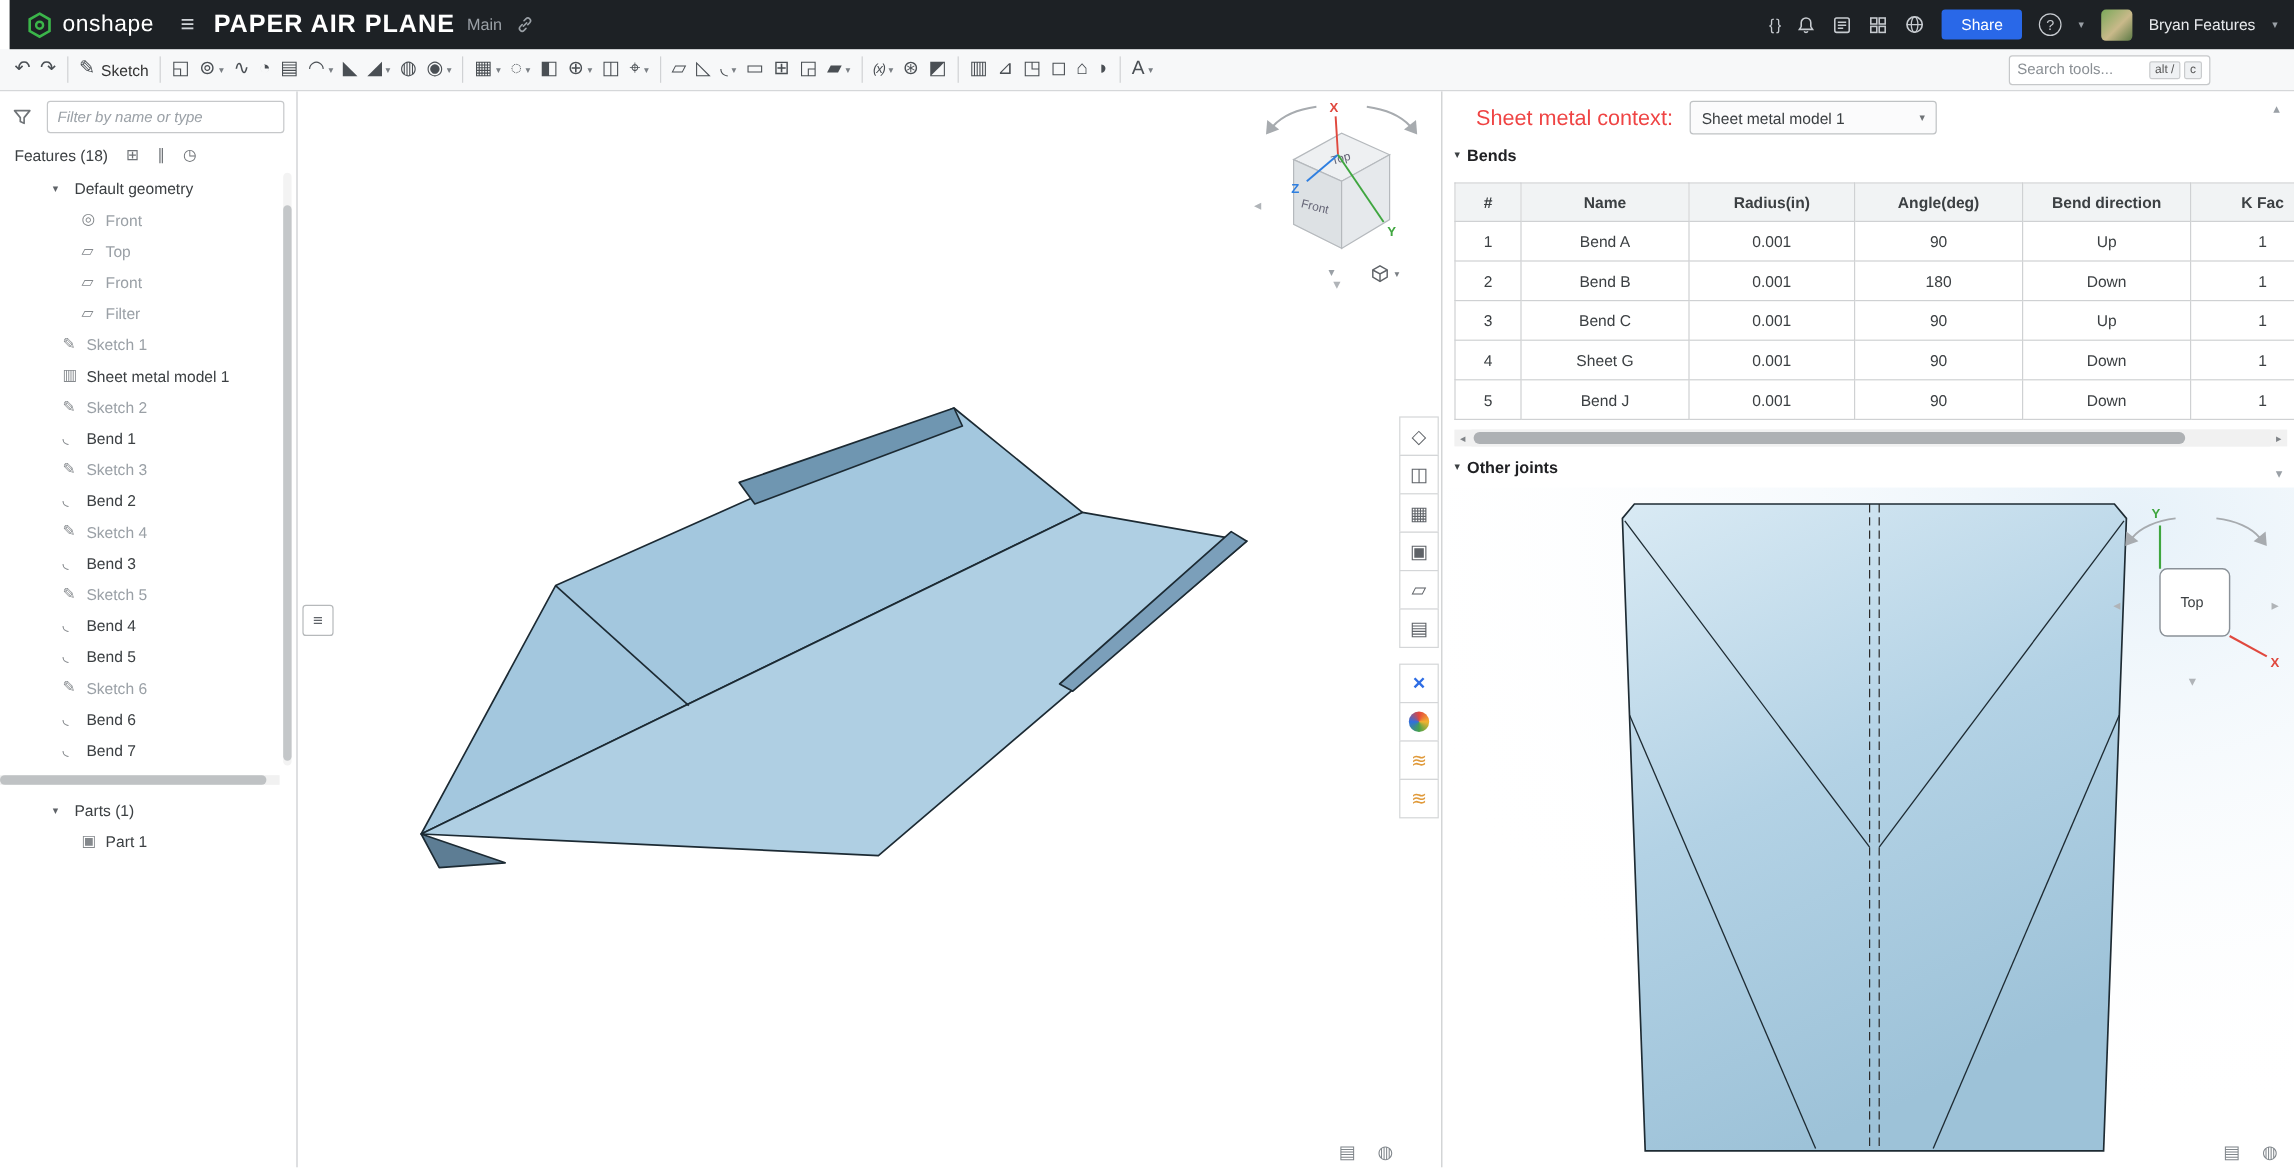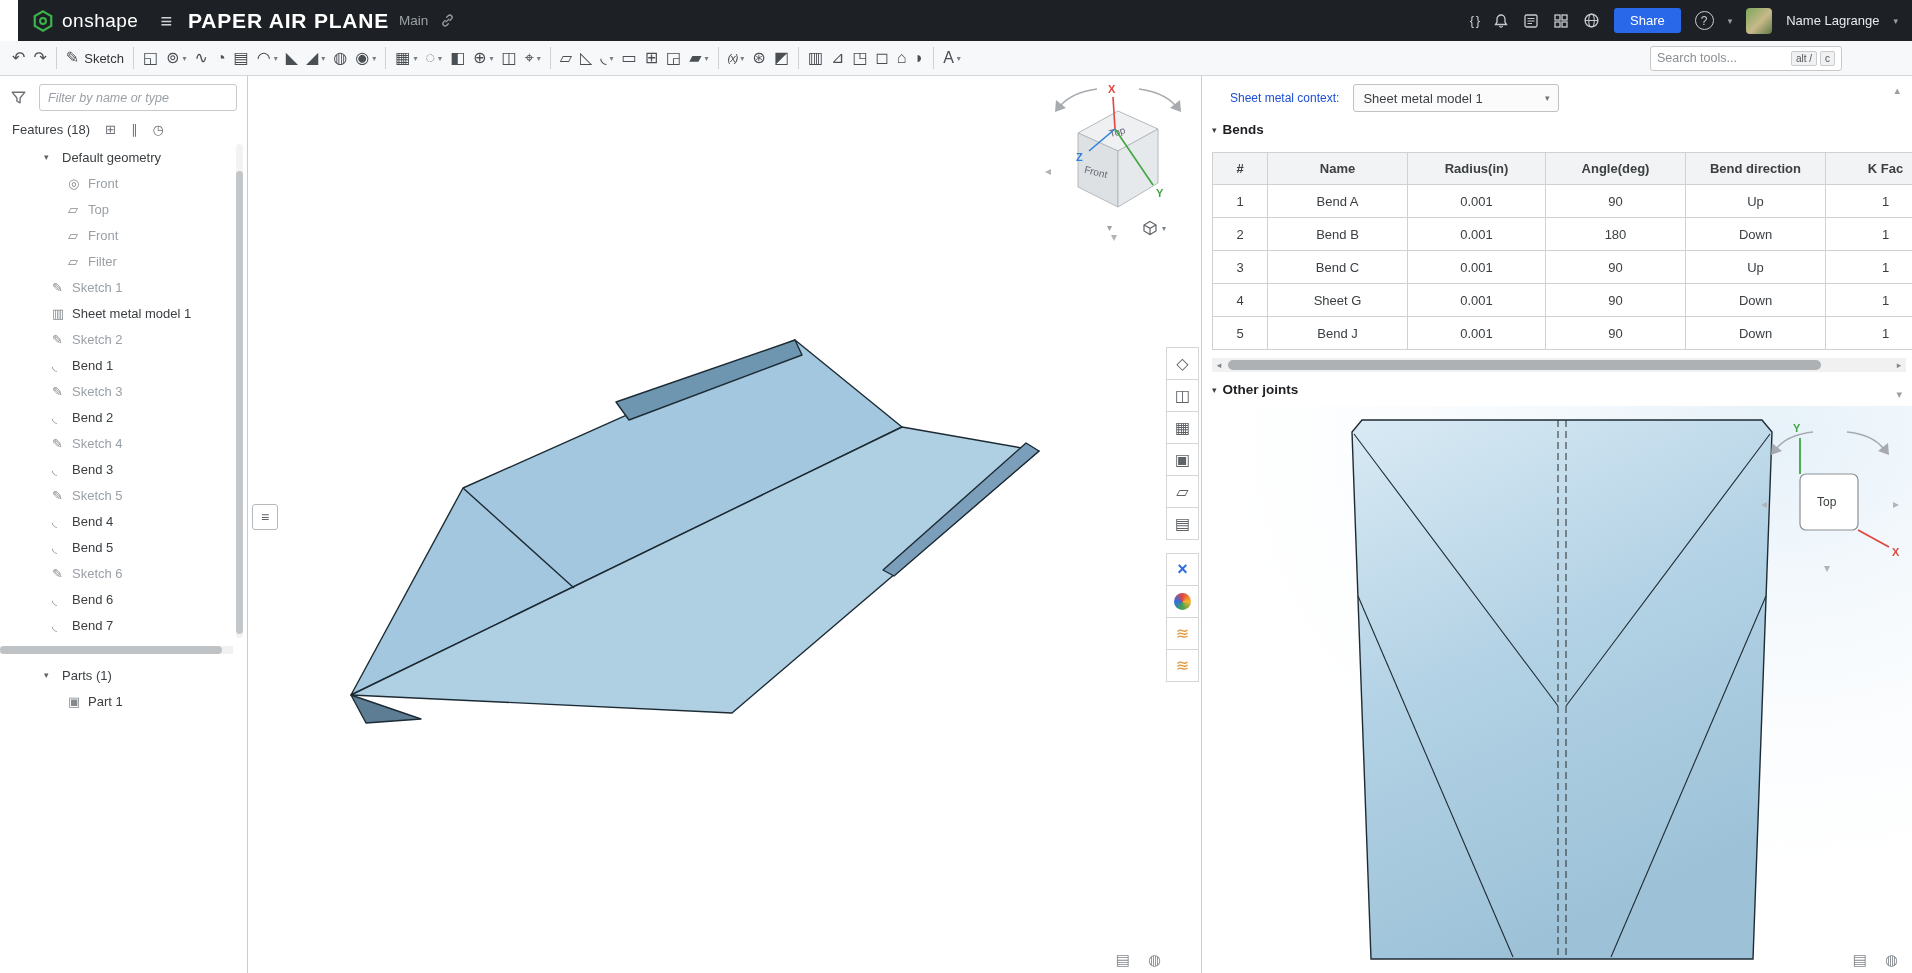--- a/index.html
+++ b/index.html
@@ -1,20 +1,20 @@
 <!DOCTYPE html>
 <html><head>
 <meta charset="utf-8">
 <style>
   *{box-sizing:border-box;margin:0;padding:0;}
   html,body{width:1912px;height:973px;}
   body{font-family:"Liberation Sans","DejaVu Sans",sans-serif;font-size:13px;color:#333;background:#fff;overflow:hidden;position:relative;}
 
   
-  #topbar{position:absolute;top:0;left:18px;right:0;height:41px;background:#1d2125;display:flex;align-items:center;padding:0 14px;color:#e8eaed;z-index:30;}
+  #topbar{position:absolute;top:0;left:8px;right:0;height:41px;background:#1d2125;display:flex;align-items:center;padding:0 14px;color:#e8eaed;z-index:30;}
   .logo-wrap{display:flex;align-items:center;gap:8px;cursor:pointer;}
   .brand{font-size:19px;color:#fff;letter-spacing:.5px;}
   .hamburger{margin-left:22px;font-size:20px;color:#cfd3d7;cursor:pointer;line-height:1;}
   .doc-title{margin-left:16px;font-weight:bold;font-size:21px;letter-spacing:.8px;color:#fff;}
   .workspace{margin-left:10px;color:#9aa0a6;font-size:13.5px;cursor:pointer;}
   .link-icon{margin-left:12px;cursor:pointer;}
   .topbar-right{margin-left:auto;display:flex;align-items:center;gap:14px;}
   .tb-icon{color:#c7cbd0;font-size:13px;cursor:pointer;letter-spacing:-1px;}
   .share-btn{background:#2968e8;color:#fff;border:none;border-radius:3px;font-size:13px;padding:5px 16px;font-family:inherit;cursor:pointer;}
   .help-circle{width:19px;height:19px;border:1.5px solid #c7cbd0;border-radius:50%;color:#c7cbd0;display:inline-flex;align-items:center;justify-content:center;font-size:12px;cursor:pointer;}
@@ -25,21 +25,21 @@
   
   #toolbar{position:absolute;top:41px;left:0;right:0;height:35px;background:#f7f8f9;border-bottom:1px solid #d5d7d9;display:flex;align-items:center;padding:0 8px;z-index:25;}
   #toolbar-icons{display:flex;align-items:center;height:100%;}
   .tb-btn{display:flex;align-items:center;padding:0 4px;height:28px;border-radius:3px;cursor:pointer;color:#4a4f54;}
   .tb-glyph{font-size:16px;line-height:1;}
   .tb-glyph.small{font-size:11px;font-style:italic;letter-spacing:-1px;}
   .tb-label{font-size:13px;margin-left:5px;color:#333;}
   .tb-caret{font-size:8px;color:#7a7f84;margin-left:3px;}
   .tb-divider{width:1px;height:22px;background:#d0d2d4;margin:0 5px;}
   .toolbar-spacer{flex:1;}
-  .search-box{display:flex;align-items:center;gap:3px;background:#fff;border:1px solid #c6c8ca;border-radius:3px;height:25px;padding:0 6px;margin-right:62px;width:192px;}
+  .search-box{display:flex;align-items:center;gap:3px;background:#fff;border:1px solid #c6c8ca;border-radius:3px;height:25px;padding:0 6px;margin-right:62px;width:168px;}
   .search-input{border:none;outline:none;flex:1;min-width:0;font-size:12.5px;font-family:inherit;color:#555;background:transparent;}
   .search-input::placeholder{color:#8a8f94;}
   kbd{background:#eff1f3;border:1px solid #c9cbcd;border-radius:2px;font-size:10px;padding:1px 4px;color:#555;font-family:inherit;white-space:nowrap;}
 
   
   #left-panel{position:absolute;top:76px;left:0;bottom:0;width:248px;background:#fff;border-right:1px solid #c9cbcd;z-index:20;}
   .filter-row{display:flex;align-items:center;padding:8px 10px 4px 10px;gap:12px;}
   .filter-input{flex:1;height:27px;border:1px solid #c6c8ca;border-radius:3px;padding:0 8px;font-size:12.5px;color:#555;outline:none;font-family:inherit;}
   .filter-input::placeholder{color:#9aa0a6;font-style:italic;}
   .features-header{display:flex;align-items:center;height:28px;padding:0 12px;}
@@ -72,21 +72,21 @@
   
   #side-strip{position:absolute;left:1166px;top:348px;width:34px;z-index:22;}
   .strip-btn{width:33px;height:33px;background:#fff;border:1px solid #d4d6d8;display:flex;align-items:center;justify-content:center;font-size:16px;color:#5f6368;cursor:pointer;margin-top:-1px;}
   .strip-btn.gap{margin-top:13px;}
   .strip-x{font-size:18px;font-weight:bold;}
   .multi-dot{width:17px;height:17px;border-radius:50%;background:conic-gradient(#e5463c,#f2b331,#46a24a,#2f6fe0,#e5463c);}
 
   
   #right-panel{position:absolute;top:76px;left:1201px;right:0;bottom:0;background:#fff;border-left:1px solid #c9cbcd;overflow:hidden;z-index:21;}
   .context-row{position:absolute;top:0;left:0;right:0;height:44px;display:flex;align-items:center;padding-left:28px;}
-  .context-label{font-size:12px;color:#1d4ed8;}
+  .context-label{font-size:18px;color:#ef4444;}
   .context-select{margin-left:14px;width:206px;height:28px;border:1px solid #bfc2c4;border-radius:3px;background:#fbfbfc;display:flex;align-items:center;padding:0 9px;font-size:13px;color:#3c4043;cursor:pointer;}
   .context-select .sel-caret{margin-left:auto;color:#6f7377;font-size:9px;}
   .panel-chevron{position:absolute;color:#9aa0a6;font-size:11px;cursor:pointer;}
   .panel-chevron.up{right:12px;top:8px;}
   .panel-chevron.mid{right:10px;top:312px;}
   .section-header{position:absolute;left:10px;display:flex;align-items:center;gap:6px;cursor:pointer;}
   .section-header.bends{top:46px;}
   .section-header.oj{top:306px;}
   .sec-caret{font-size:9px;color:#3c4043;}
   .sec-title{font-weight:bold;font-size:13.5px;color:#202124;}
@@ -139,21 +139,21 @@
     </svg>
     <svg width="17" height="17" viewBox="0 0 16 16" style="cursor:pointer">
       <circle cx="8" cy="8" r="6" fill="none" stroke="#c7cbd0" stroke-width="1.3"></circle>
       <ellipse cx="8" cy="8" rx="2.6" ry="6" fill="none" stroke="#c7cbd0" stroke-width="1"></ellipse>
       <path d="M2 8 H14" stroke="#c7cbd0" stroke-width="1"></path>
     </svg>
     <button class="share-btn">Share</button>
     <span class="help-circle">?</span>
     <span class="caret-dn">▾</span>
     <div class="avatar"></div>
-    <span class="user-name">Name Lagrange</span>
+    <span class="user-name">Bryan Features</span>
     <span class="caret-dn">▾</span>
   </div>
 </header>
 
 <div id="toolbar">
   <div id="toolbar-icons">
       <div class="tb-btn">
         <span class="tb-glyph">↶</span>
       </div>
       <div class="tb-btn">

